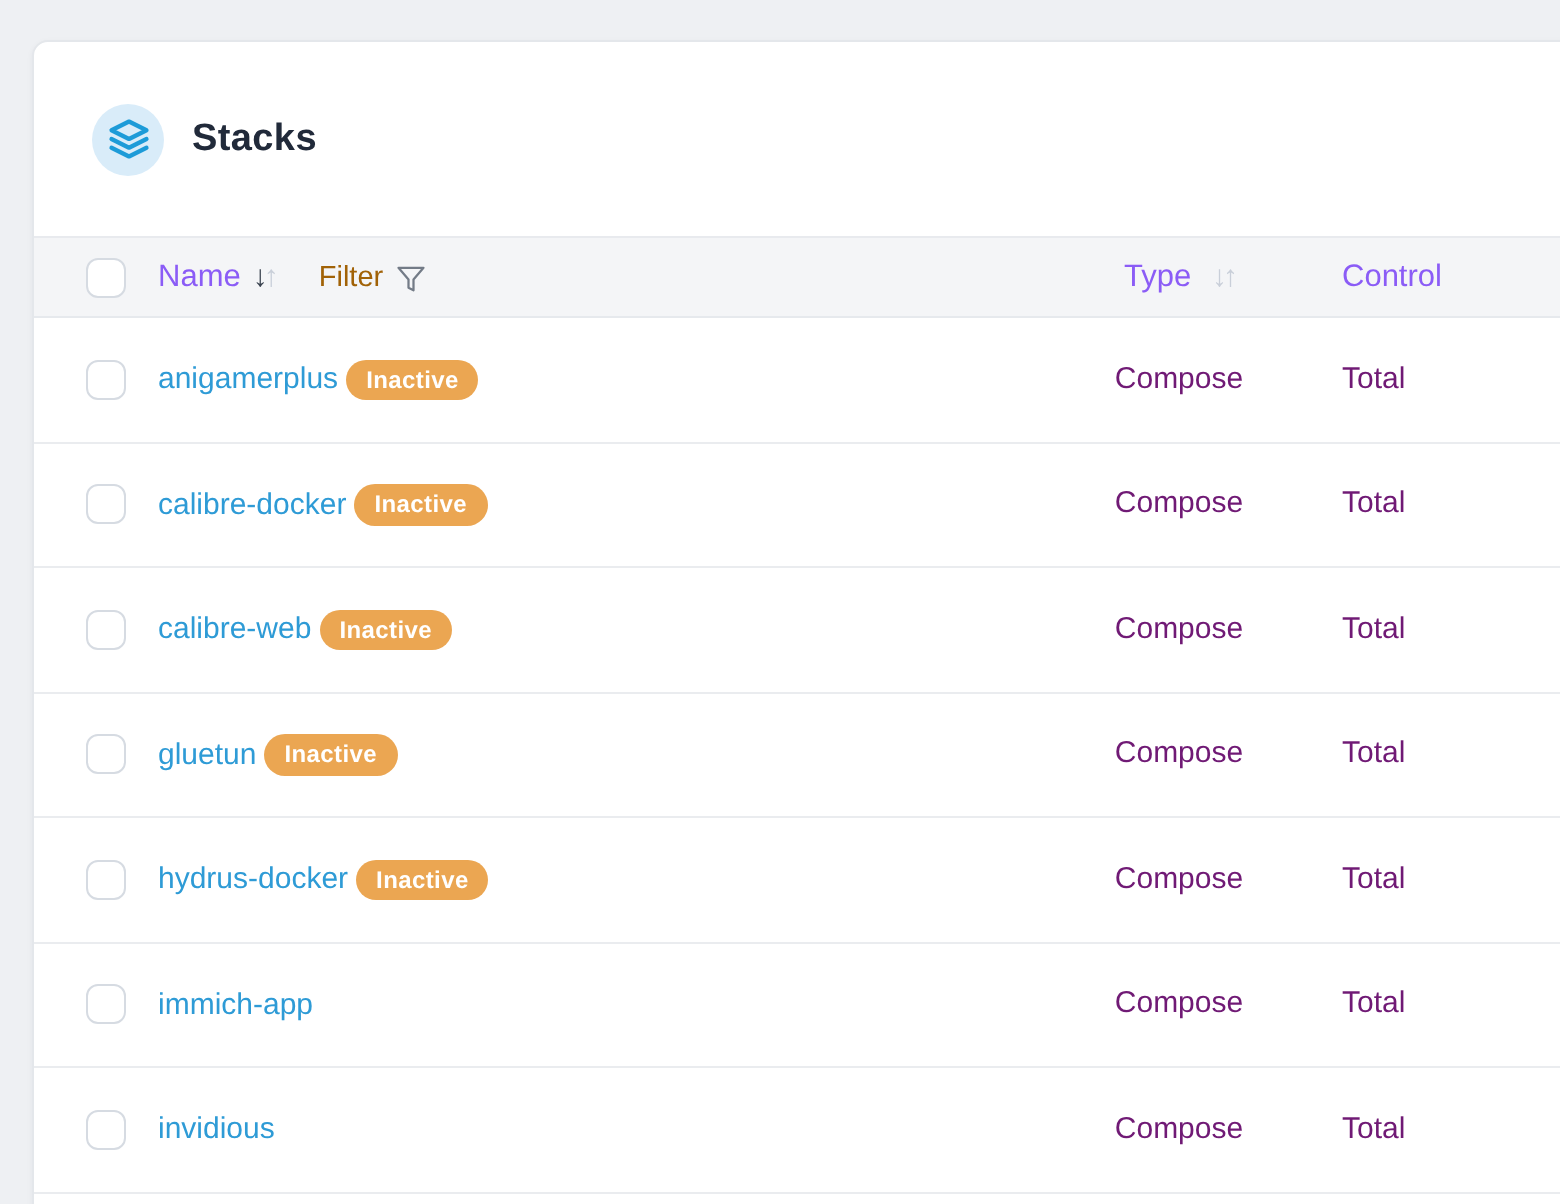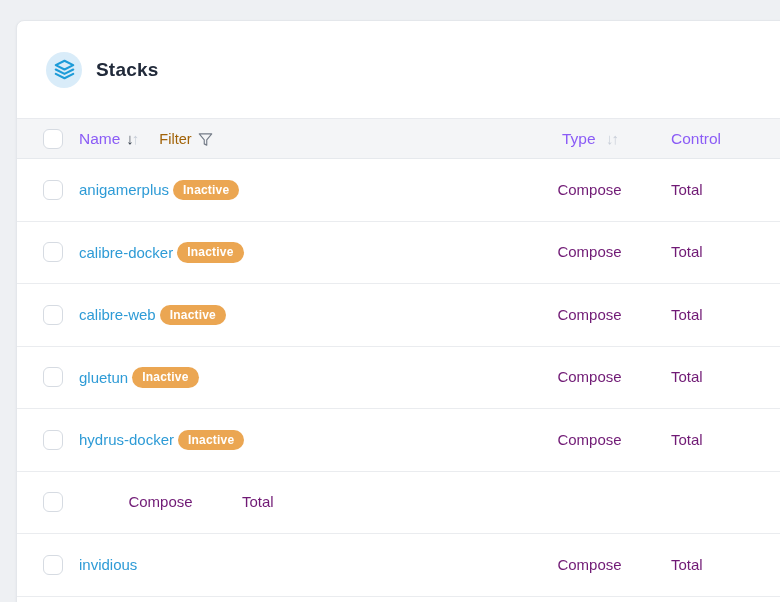--- a/index.html
+++ b/index.html
@@ -264,20 +264,24 @@
     </div>
     <div class="col-control">
       <span class="cell-text">Total</span>
     </div>
   </div>
 
   <div class="row">
     <div class="col-check">
       <input type="checkbox" class="cbx" style="">
     </div>
+    <div class="col-name">
+      <a class="stack-link">immich-app</a>
+
+    </div>
     <div class="col-type">
       <span class="cell-text">Compose</span>
     </div>
     <div class="col-control">
       <span class="cell-text">Total</span>
     </div>
   </div>
 
   <div class="row">
     <div class="col-check">

